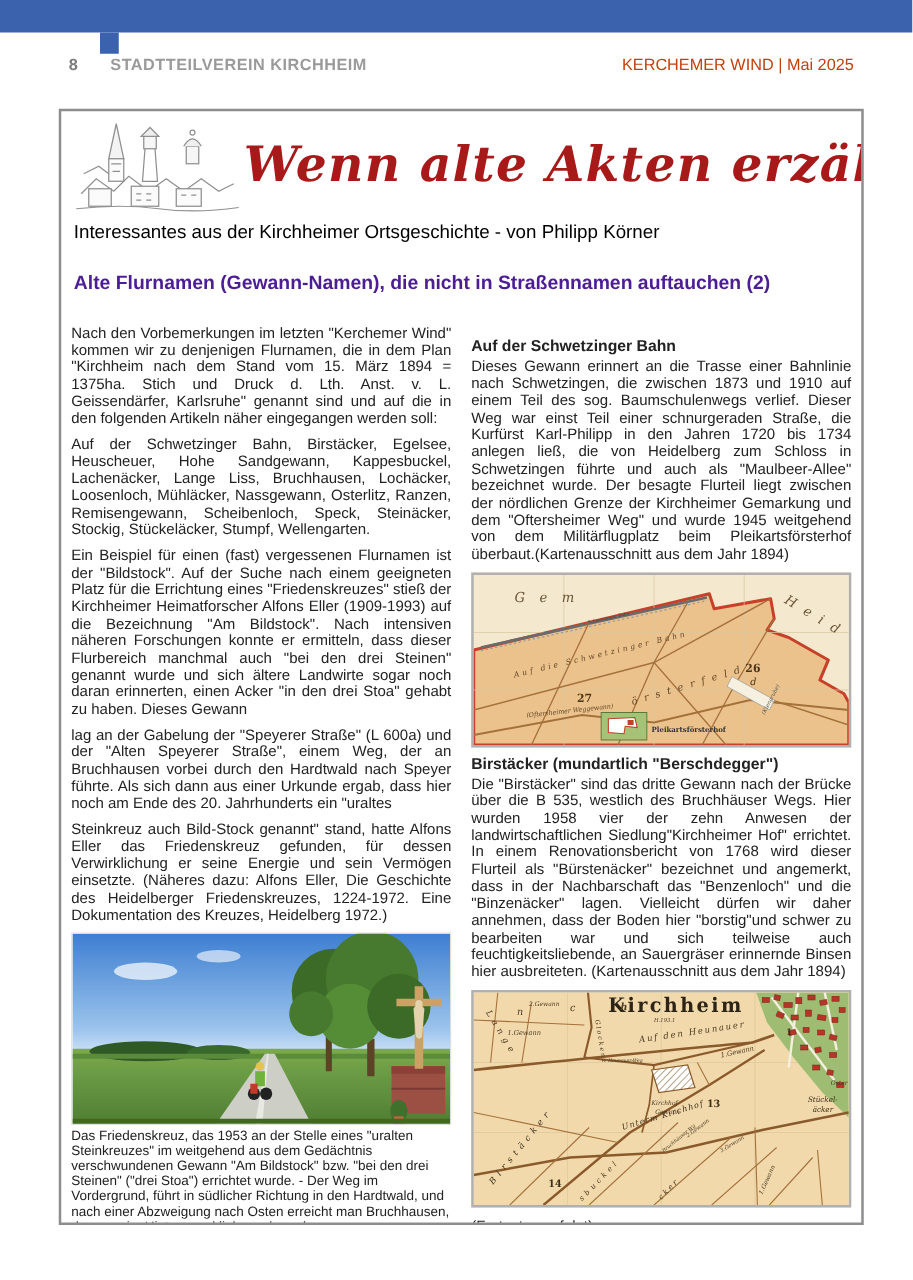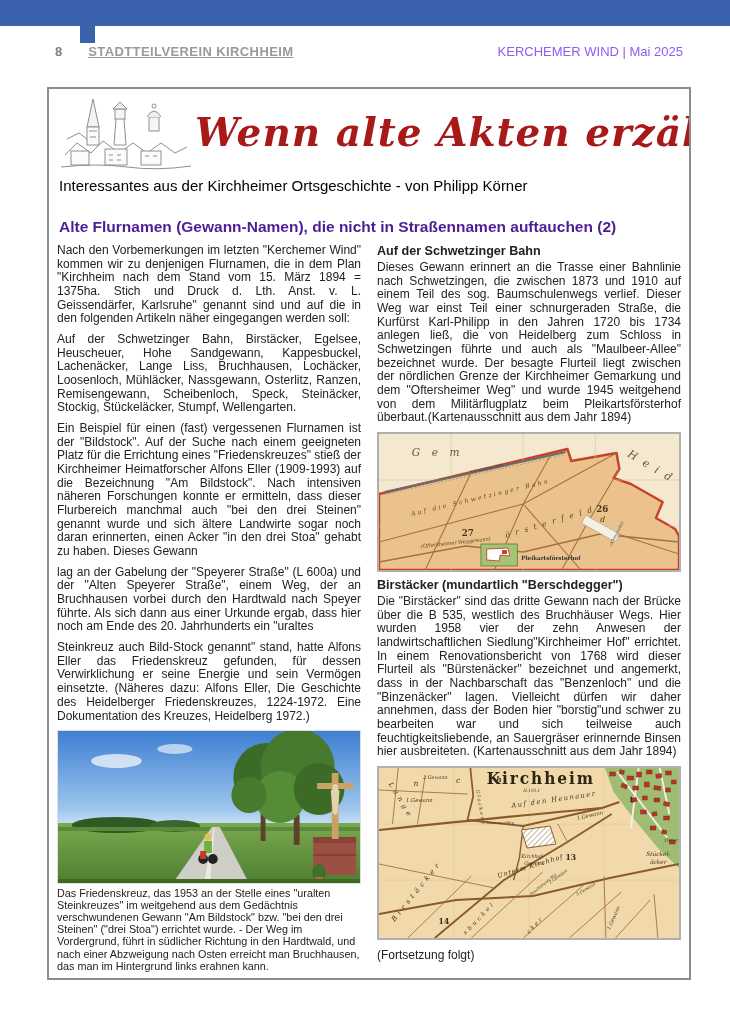--- a/index.html
+++ b/index.html
@@ -7,37 +7,37 @@
     width:730px;height:1024px;background:#ffffff;overflow:hidden;
     font-family:"Liberation Sans",sans-serif;color:#222;position:relative;
   }
   .topbar{position:absolute;left:0;top:0;width:730px;height:26px;background:#3a62ad;}
   .topbar-tab{position:absolute;left:80px;top:26px;width:15px;height:17px;background:#3a62ad;}
   .header-row{
     position:absolute;left:0;top:44px;width:730px;display:flex;align-items:baseline;
     padding:0 47px 0 55px;box-sizing:border-box;font-size:13px;
   }
   .page-num{color:#7c7c7c;font-weight:bold;margin-right:26px;}
-  .header-left{color:#9a9a9a;font-weight:bold;letter-spacing:.4px;text-decoration:underline;}
-  .header-right{margin-left:auto;color:#8b5cf6;}
+  .header-left{color:#9a9a9a;font-weight:bold;letter-spacing:.4px;}
+  .header-right{margin-left:auto;color:#c2410c;}
   .article-box{
     position:absolute;left:47px;top:87px;width:644px;height:893px;
     border:2px solid #8d8d8d;box-sizing:border-box;background:#fff;
     padding:4px 8px;overflow:hidden;
   }
   .art-head{display:flex;align-items:flex-start;}
   .sketch{flex:0 0 138px;height:80px;}
   .script-title{
     flex:1;text-align:center;font-family:"DejaVu Serif",serif;font-style:italic;
     font-weight:600;font-size:39px;color:#a81a1a;line-height:78px;
     letter-spacing:1px;white-space:nowrap;
   }
   .subtitle{font-size:15px;color:#000000;margin:4px 0 0 2px;}
   .heading{font-size:15.5px;font-weight:bold;color:#4c1d95;margin:24px 0 0 2px;}
-  .cols{display:flex;gap:16px;margin-top:8px;}
+  .cols{display:flex;gap:16px;margin-top:24px;align-items:flex-end;}
   .col{flex:1;min-width:0;}
   .col p{
     font-size:12px;line-height:1.14;text-align:justify;margin:0 0 7px 0;color:#222;
   }
   .subhead{font-size:12.6px;font-weight:bold;margin:0 0 3px 0;}
   .photo-wrap{margin-top:2px;border:1px solid #ddd;line-height:0;}
   .photo-caption{font-size:10.8px;line-height:1.12;margin-top:3px;color:#222;}
   .map-wrap{border:2px solid #b0b0b0;line-height:0;margin-top:2px;background:#f4e9cf;}
   .map-caption{font-size:12.6px;font-weight:bold;margin:6px 0 3px 0;}
   .fortsetzung{font-size:12px;margin-top:8px;color:#222;}

